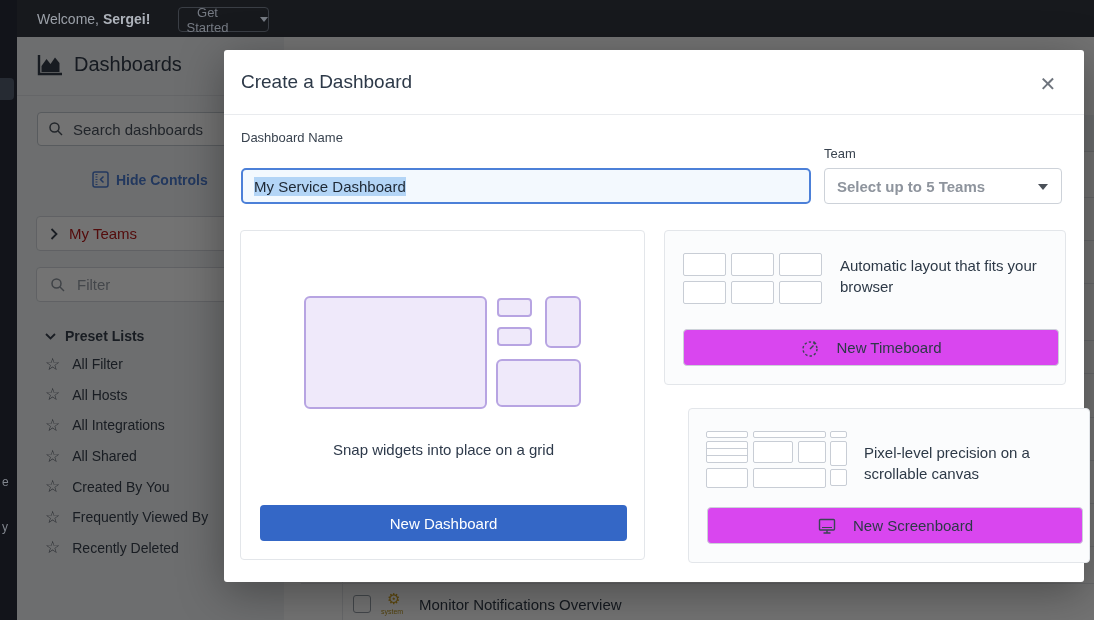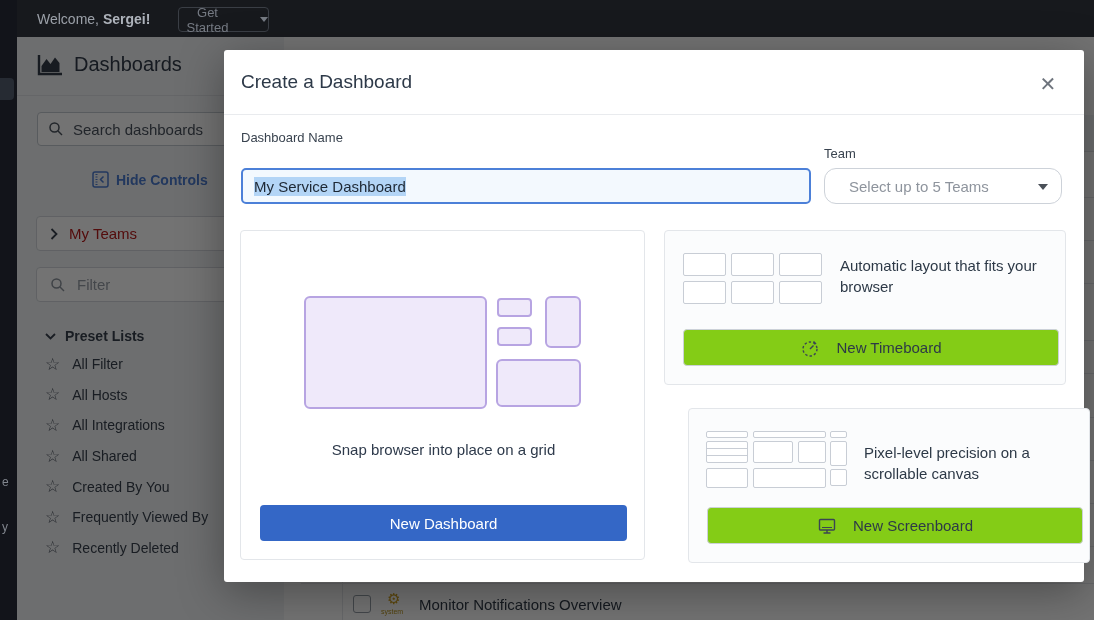--- a/index.html
+++ b/index.html
@@ -64,22 +64,22 @@
              display:flex; align-items:center; justify-content:center; cursor:pointer; background:none; border:none;
              font-family:"DejaVu Sans", sans-serif; }
   .m-div { position:absolute; left:0; top:64px; width:860px; border-top:1px solid #e9ebee; }
   .f-label { position:absolute; font-size:13px; color:#39434f; }
   .lbl-name { left:17px; top:80px; } .lbl-team { left:600px; top:96px; }
   .name-input { position:absolute; left:17px; top:118px; width:570px; height:36px; background:#f3f9fe;
                 border:2px solid #4c80d8; border-radius:5px; display:flex; align-items:center; padding:0 11px;
                 font-size:15px; color:#1d2834; cursor:text; }
   .name-input .sel { background:#b3d5f6; padding:1px 0; }
   .team-select { position:absolute; left:600px; top:118px; width:238px; height:36px; background:#fff;
-                 border:1px solid #cdd2d9; border-radius:12px; display:flex; align-items:center;
-                 padding:0 24px; font-size:15px; color:#8e949d; cursor:pointer; }
+                 border:1px solid #cdd2d9; border-radius:4px; display:flex; align-items:center;
+                 padding:0 12px; font-size:15px; color:#8e949d; cursor:pointer;font-weight:bold; }
   .team-select .caret { position:absolute; right:13px; top:15px; border-left:5px solid transparent;
                         border-right:5px solid transparent; border-top:6px solid #4a5058; width:0; height:0; }
 
   .card { position:absolute; border:1px solid #e3e6ea; border-radius:4px; background:#fff; }
   .card-grid { left:16px; top:180px; width:405px; height:330px; }
   .card-time { left:440px; top:180px; width:402px; height:155px; background:#fbfcfd; }
   .card-screen { left:464px; top:358px; width:402px; height:155px; background:#fbfcfd; }
 
   .grid-illo { position:absolute; left:63px; top:65px; width:279px; height:113px; }
   .pr { position:absolute; background:#efe9fa; border:2px solid #b7a4e2; border-radius:6px; }
@@ -91,21 +91,21 @@
   .grid-caption { position:absolute; left:0; top:210px; width:405px; text-align:center; font-size:15px; color:#2e3a4b; }
   .btn-primary { position:absolute; left:19px; top:274px; width:367px; height:36px; background:#3467c6;
                  border:none; border-radius:4px; color:#fff; font-size:15px; font-weight:500;
                  font-family:"Liberation Sans", sans-serif; cursor:pointer; }
 
   .tgrid { position:absolute; left:18px; top:22px; display:grid; grid-template-columns:repeat(3,43px);
            grid-auto-rows:23px; gap:5px; }
   .tcell { background:#fff; border:1px solid #c8cdd5; border-radius:2px; }
   .card-desc { position:absolute; left:175px; font-size:15px; color:#2d3947; line-height:21px; }
   .desc-time { top:24px; width:218px; } .desc-screen { top:33px; width:208px; }
-  .btn-white { position:absolute; left:18px; top:98px; width:376px; height:37px; background:#84cc16;
+  .btn-white { position:absolute; left:18px; top:98px; width:376px; height:37px; background:#d946ef;
                border:1px solid #ccd1d8; border-radius:4px; font-size:15px; font-weight:500; color:#2d3947;
                font-family:"Liberation Sans", sans-serif; display:flex; align-items:center; justify-content:center; gap:16px; cursor:pointer; }
 
   .sgrid { position:absolute; left:17px; top:22px; width:141px; height:58px; }
   .sc { position:absolute; background:#fff; border:1px solid #c8cdd5; border-radius:2px; }
   .sc-a { left:0; top:0; width:42px; height:7px; }
   .sc-b { left:0; top:10px; width:42px; height:22px; }
   .sc-b::before { content:""; position:absolute; left:0; right:0; top:6px; border-top:1px solid #c8cdd5; }
   .sc-b::after  { content:""; position:absolute; left:0; right:0; top:13px; border-top:1px solid #c8cdd5; }
   .sc-c { left:0; top:37px; width:42px; height:20px; }
@@ -265,21 +265,21 @@
     </div>
 
     <div class="card card-grid">
       <div class="grid-illo">
         <div class="pr pr-big"></div>
         <div class="pr pr-s1"></div>
         <div class="pr pr-s2"></div>
         <div class="pr pr-tall"></div>
         <div class="pr pr-wide"></div>
       </div>
-      <div class="grid-caption">Snap browser into place on a grid</div>
+      <div class="grid-caption">Snap widgets into place on a grid</div>
       <button class="btn-primary">New Dashboard</button>
     </div>
 
     <div class="card card-time">
       <div class="tgrid">
         <div class="tcell"></div>
         <div class="tcell"></div>
         <div class="tcell"></div>
         <div class="tcell"></div>
         <div class="tcell"></div>

